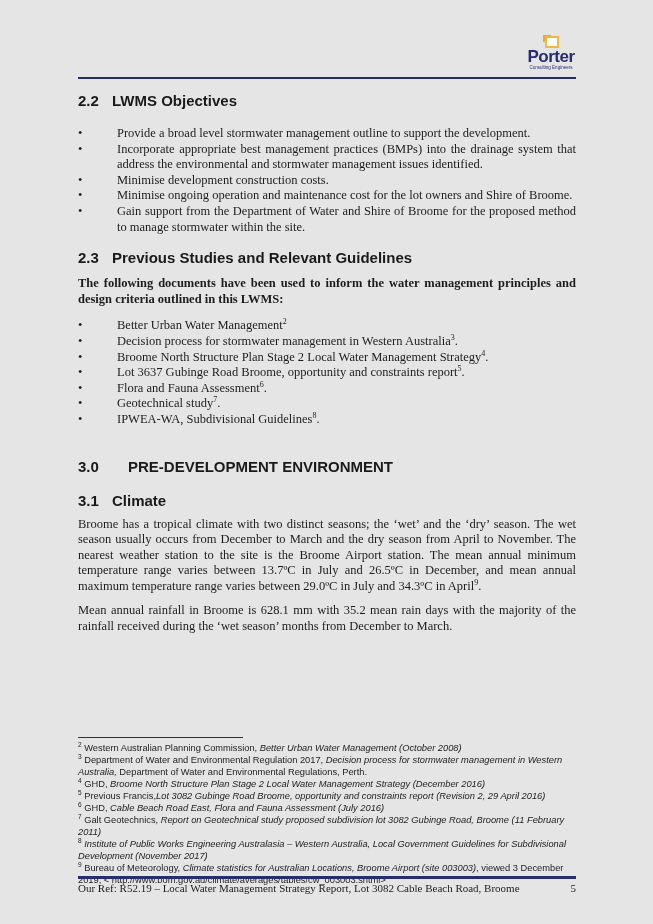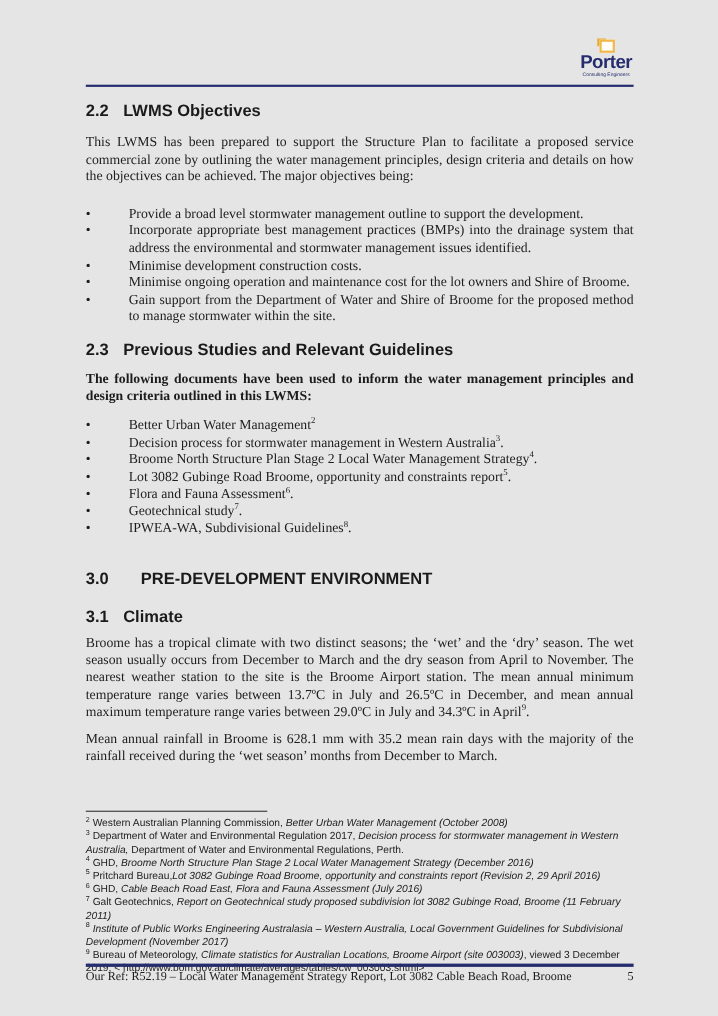--- a/index.html
+++ b/index.html
@@ -177,21 +177,20 @@
   </div>
   <div class="header-rule"></div>
 
   <div class="content">
 
     <h2 class="heading">
       <span class="h-num">2.2</span>
       <span class="h-title">LWMS Objectives</span>
     </h2>
 
-    <p class="para mt-para1">This LWMS has been prepared to support the Structure Plan to facilitate a proposed service commercial zone by outlining the water management principles, design criteria and details on how the objectives can be achieved. The major objectives being:</p>
 
     <div class="bullet-list mt-list1">
         <div class="bullet-item">
           <span class="bullet-marker">•</span>
           <span class="bullet-text"><span>Provide a broad level stormwater management outline to support the development.</span></span>
         </div>
         <div class="bullet-item">
           <span class="bullet-marker">•</span>
           <span class="bullet-text"><span>Incorporate appropriate best management practices (BMPs) into the drainage system that address the environmental and stormwater management issues identified.</span></span>
         </div>
@@ -224,21 +223,21 @@
         <div class="bullet-item">
           <span class="bullet-marker">•</span>
           <span class="bullet-text"><span>Decision process for stormwater management in Western Australia</span><sup>3</sup><span>.</span></span>
         </div>
         <div class="bullet-item">
           <span class="bullet-marker">•</span>
           <span class="bullet-text"><span>Broome North Structure Plan Stage 2 Local Water Management Strategy</span><sup>4</sup><span>.</span></span>
         </div>
         <div class="bullet-item">
           <span class="bullet-marker">•</span>
-          <span class="bullet-text"><span>Lot 3082 Gubinge Road Broome, opportunity and constraints report</span><sup>5</sup><span>.</span></span>
+          <span class="bullet-text"><span>Lot 3637 Gubinge Road Broome, opportunity and constraints report</span><sup>5</sup><span>.</span></span>
         </div>
         <div class="bullet-item">
           <span class="bullet-marker">•</span>
           <span class="bullet-text"><span>Flora and Fauna Assessment</span><sup>6</sup><span>.</span></span>
         </div>
         <div class="bullet-item">
           <span class="bullet-marker">•</span>
           <span class="bullet-text"><span>Geotechnical study</span><sup>7</sup><span>.</span></span>
         </div>
         <div class="bullet-item">
@@ -261,21 +260,21 @@
 
     <p class="para mt-cpara2">Mean annual rainfall in Broome is 628.1 mm with 35.2 mean rain days with the majority of the rainfall received during the ‘wet season’ months from December to March.</p>
 
   </div>
 
   <div class="footnote-sep"></div>
   <div class="footnotes">
       <div class="footnote"><sup>2</sup> <span>Western Australian Planning Commission, </span><span class="it" style="font-style: italic;">Better Urban Water Management (October 2008)</span></div>
       <div class="footnote"><sup>3</sup> <span>Department of Water and Environmental Regulation 2017, </span><span class="it" style="font-style: italic;">Decision process for stormwater management in Western Australia,</span><span> Department of Water and Environmental Regulations, Perth.</span></div>
       <div class="footnote"><sup>4</sup> <span>GHD, </span><span class="it" style="font-style: italic;">Broome North Structure Plan Stage 2 Local Water Management Strategy (December 2016)</span></div>
-      <div class="footnote"><sup>5</sup> <span>Pritchard Bureau,</span><span class="it" style="font-style: italic;">Lot 3082 Gubinge Road Broome, opportunity and constraints report (Revision 2, 29 April 2016)</span></div>
+      <div class="footnote"><sup>5</sup> <span>Previous Francis,</span><span class="it" style="font-style: italic;">Lot 3082 Gubinge Road Broome, opportunity and constraints report (Revision 2, 29 April 2016)</span></div>
       <div class="footnote"><sup>6</sup> <span>GHD, </span><span class="it" style="font-style: italic;">Cable Beach Road East, Flora and Fauna Assessment (July 2016)</span></div>
       <div class="footnote"><sup>7</sup> <span>Galt Geotechnics, </span><span class="it" style="font-style: italic;">Report on Geotechnical study proposed subdivision lot 3082 Gubinge Road, Broome (11 February 2011)</span></div>
       <div class="footnote"><sup>8</sup> <span class="it" style="font-style: italic;">Institute of Public Works Engineering Australasia – Western Australia, Local Government Guidelines for Subdivisional Development (November 2017)</span></div>
       <div class="footnote"><sup>9</sup> <span>Bureau of Meteorology, </span><span class="it" style="font-style: italic;">Climate statistics for Australian Locations, Broome Airport (site 003003)</span><span>, viewed 3 December 2019, &lt; http://www.bom.gov.au/climate/averages/tables/cw_003003.shtml&gt;</span></div>
     </div>
 
   <div class="footer-rule"></div>
   <div class="footer">
     <span>Our Ref: R52.19 – Local Water Management Strategy Report, Lot 3082 Cable Beach Road, Broome</span>
     <span>5</span>

